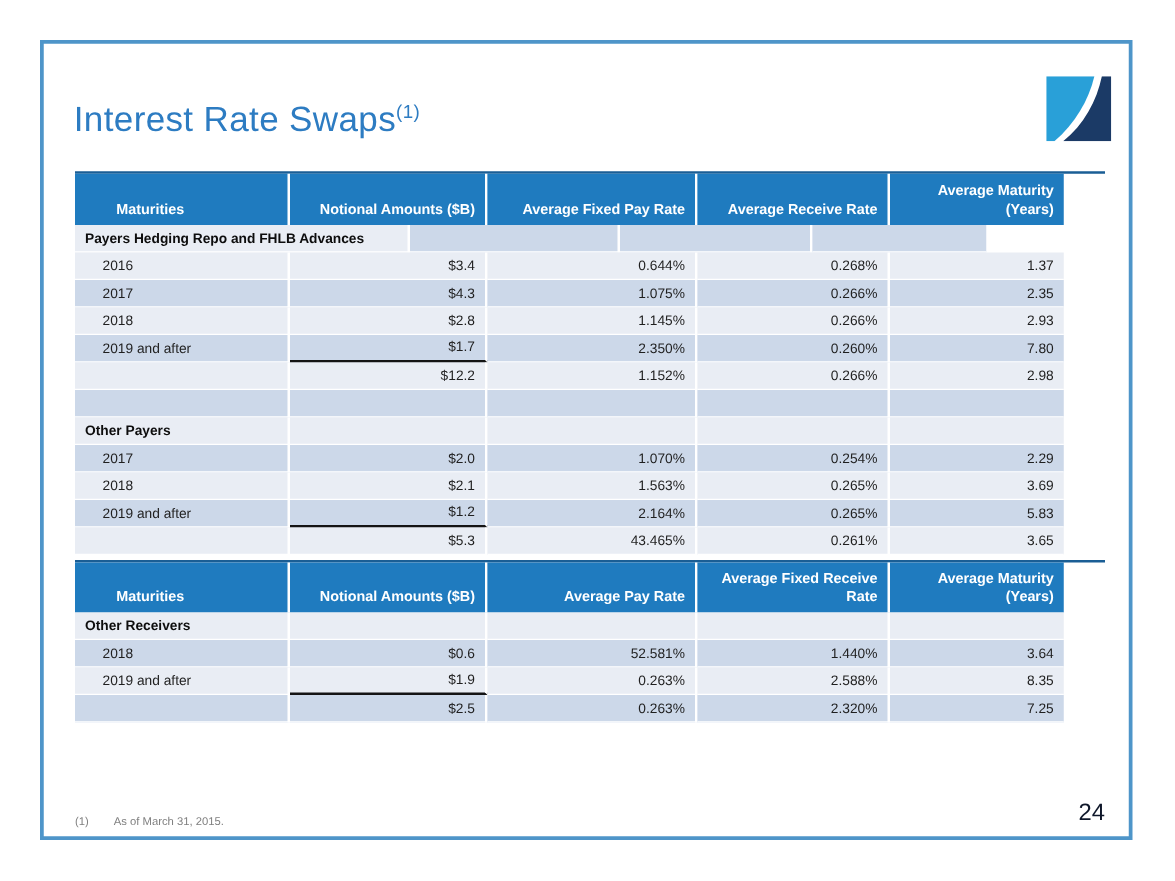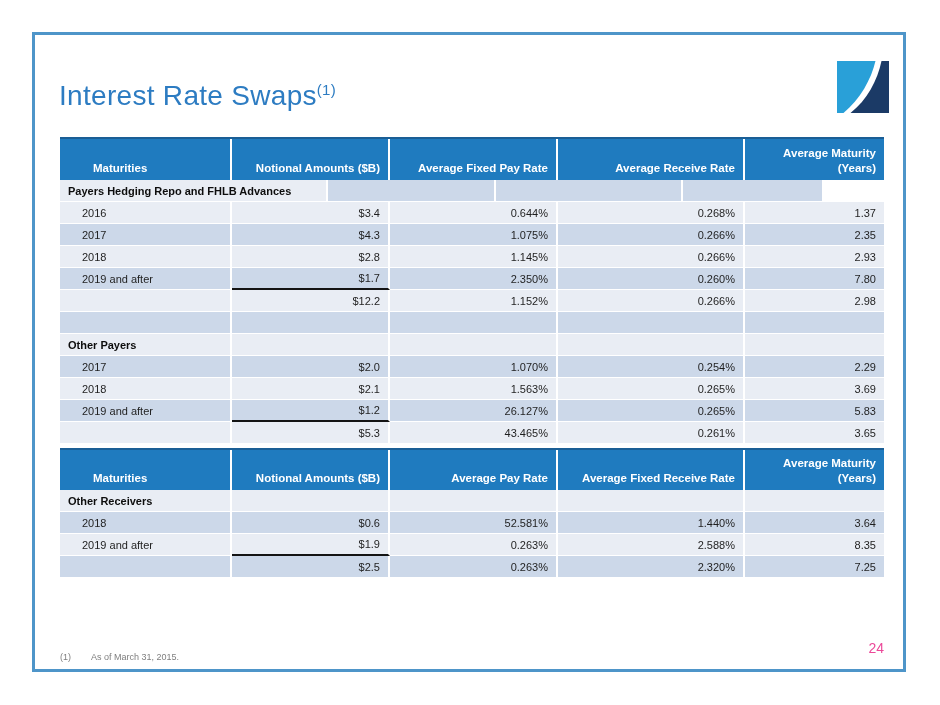--- a/index.html
+++ b/index.html
@@ -15,27 +15,27 @@
   .t2 .hrow{height:42px;}
   .hcell{background:#1F7BBF;color:#fff;font-weight:bold;font-size:11.5px;display:flex;align-items:flex-end;justify-content:flex-end;padding:0 8px 5px 8px;box-sizing:border-box;border-right:2px solid #fff;text-align:right;line-height:1.25;}
   .hcell.first{justify-content:flex-start;text-align:left;padding-left:33px;}
   .hcell.last{border-right:none;flex-direction:column;}
   .row{display:flex;height:22px;}
   .cell{box-sizing:border-box;border-right:2px solid #fff;border-bottom:1px solid #fff;display:flex;align-items:center;justify-content:flex-end;padding:0 8px;font-size:11px;color:#1f1f1f;white-space:nowrap;overflow:visible;}
   .cell.lab{justify-content:flex-start;}
   .cell.ind{padding-left:22px;}
   .cell.sec{font-weight:bold;color:#0d0d0d;}
   .cell.last{border-right:none;}
-  .c1{width:172px}.c2{width:158px}.c3{width:168px}.c4{width:187px}.c5{width:139px}.c12{width:268px}
+  .c1{width:172px}.c2{width:158px}.c3{width:168px}.c4{width:154px}.c5{width:139px}.c12{width:268px}
   .bg-l{background:#E9EDF4}
   .bg-d{background:#CCD8E9}
   .ul{border-bottom:2px solid #141414;}
   .footnote{position:absolute;left:60px;top:652px;font-size:9px;color:#7F7F7F;}
   .footnote .marker{display:inline-block;margin-right:20px;}
-  .pageno{position:absolute;right:56px;top:640px;font-size:14px;color:#ec4899;}
+  .pageno{position:absolute;right:56px;top:640px;font-size:19px;color:#0f172a;}
 </style>
 </head>
 <body>
 
 <div class="frame"></div>
 
 <h1 class="title"><span>Interest Rate Swaps</span><sup>(1)</sup></h1>
 
 <div class="logo">
   <svg viewBox="0 0 52 52" width="52" height="52" aria-hidden="true">
@@ -131,21 +131,21 @@
     <div class="cell lab ind c1 bg-l">2018</div>
     <div class="cell c2 bg-l">$2.1</div>
     <div class="cell c3 bg-l">1.563%</div>
     <div class="cell c4 bg-l">0.265%</div>
     <div class="cell last c5 bg-l">3.69</div>
   </div>
 
   <div class="row">
     <div class="cell lab ind c1 bg-d">2019 and after</div>
     <div class="cell c2 bg-d ul">$1.2</div>
-    <div class="cell c3 bg-d">26.127%</div>
+    <div class="cell c3 bg-d">2.164%</div>
     <div class="cell c4 bg-d">0.265%</div>
     <div class="cell last c5 bg-d">5.83</div>
   </div>
 
   <div class="row">
     <div class="cell lab ind c1 bg-l"></div>
     <div class="cell c2 bg-l">$5.3</div>
     <div class="cell c3 bg-l">43.465%</div>
     <div class="cell c4 bg-l">0.261%</div>
     <div class="cell last c5 bg-l">3.65</div>

